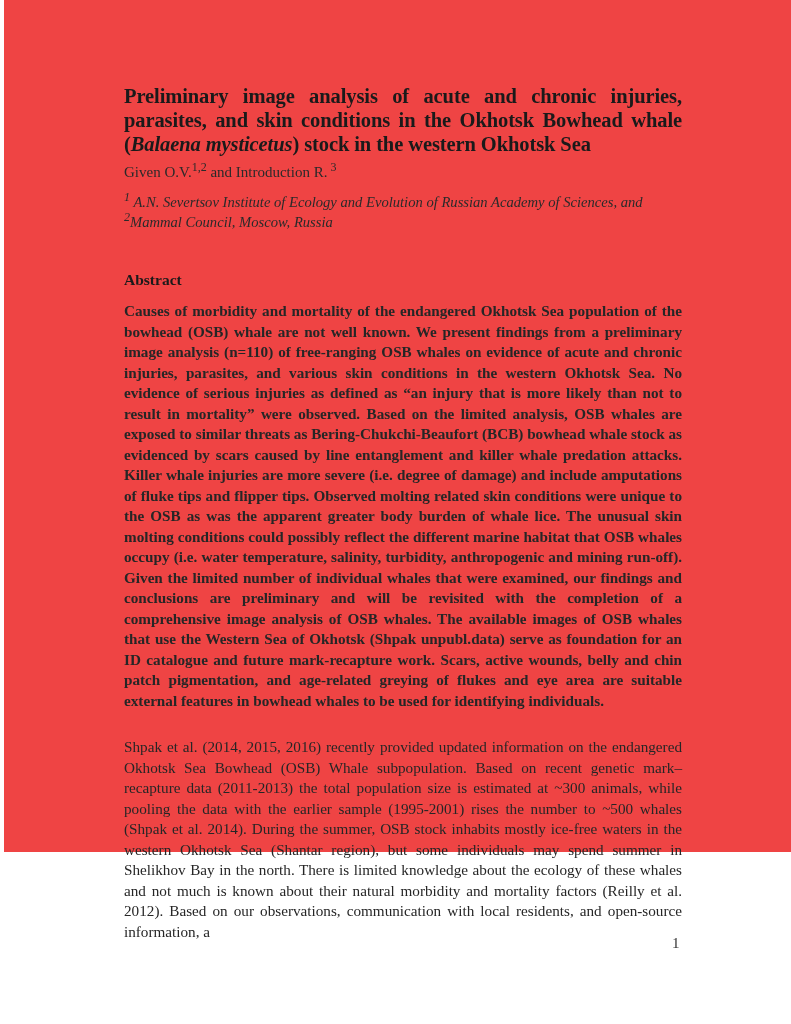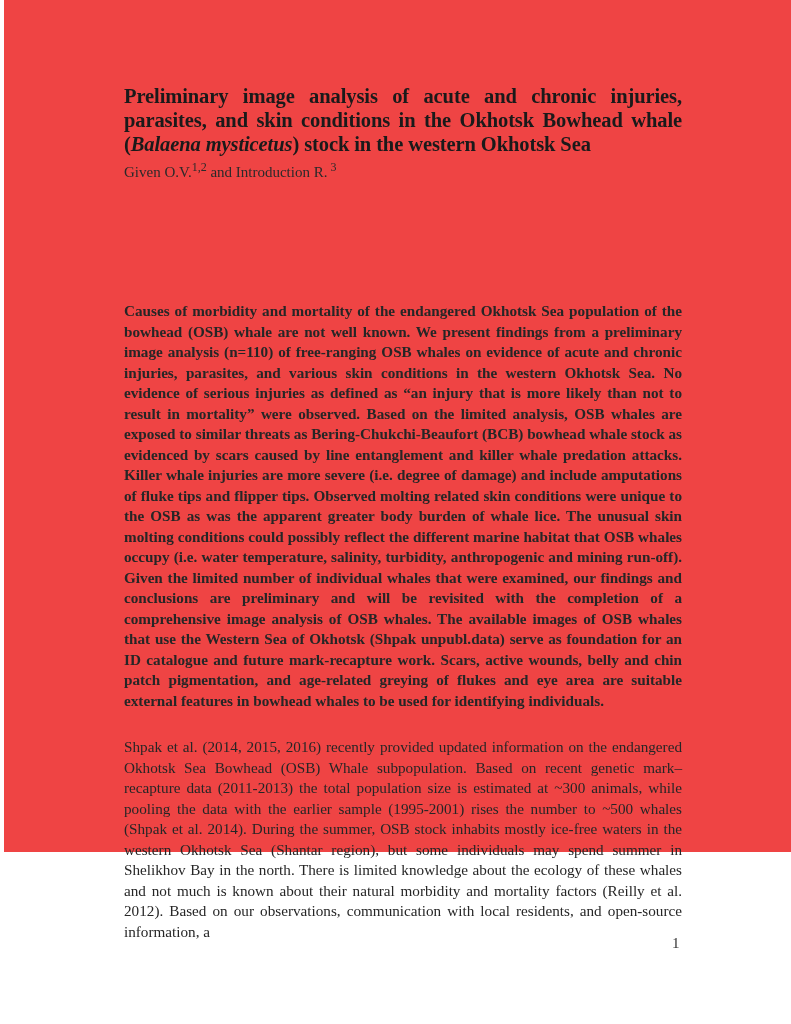--- a/index.html
+++ b/index.html
@@ -95,23 +95,30 @@
 
   <div class="col title">
     <span>Preliminary image analysis of acute and chronic injuries, parasites, and skin conditions in the Okhotsk Bowhead whale (</span><em>Balaena mysticetus</em><span>) stock in the western Okhotsk Sea</span>
   </div>
 
   <div class="col authors">
     <span>Given O.V.</span><sup>1,2</sup><span> and Introduction R.</span><sup> 3</sup>
   </div>
 
   <div class="col affil affil1">
+    <div>
+      <sup>1</sup><span> A.N. Severtsov Institute of Ecology and Evolution of Russian Academy of Sciences, and</span>
+    </div>
+    <div>
+      <sup>2</sup><span>Mammal Council, Moscow, Russia</span>
+    </div>
   </div>
 
 
+  <div class="col section-heading h-abstract">Abstract</div>
 
   <p class="col body-text p-abstract">Causes of morbidity and mortality of the endangered Okhotsk Sea population of the bowhead (OSB) whale are not well known. We present findings from a preliminary image analysis (n=110) of free-ranging OSB whales on evidence of acute and chronic injuries, parasites, and various skin conditions in the western Okhotsk Sea. No evidence of serious injuries as defined as “an injury that is more likely than not to result in mortality” were observed. Based on the limited analysis, OSB whales are exposed to similar threats as Bering-Chukchi-Beaufort (BCB) bowhead whale stock as evidenced by scars caused by line entanglement and killer whale predation attacks. Killer whale injuries are more severe (i.e. degree of damage) and include amputations of fluke tips and flipper tips. Observed molting related skin conditions were unique to the OSB as was the apparent greater body burden of whale lice. The unusual skin molting conditions could possibly reflect the different marine habitat that OSB whales occupy (i.e. water temperature, salinity, turbidity, anthropogenic and mining run-off). Given the limited number of individual whales that were examined, our findings and conclusions are preliminary and will be revisited with the completion of a comprehensive image analysis of OSB whales. The available images of OSB whales that use the Western Sea of Okhotsk (Shpak unpubl.data) serve as foundation for an ID catalogue and future mark-recapture work. Scars, active wounds, belly and chin patch pigmentation, and age-related greying of flukes and eye area are suitable external features in bowhead whales to be used for identifying individuals.</p>
 
 
   <p class="col body-text p-intro">Shpak et al. (2014, 2015, 2016) recently provided updated information on the endangered Okhotsk Sea Bowhead (OSB) Whale subpopulation. Based on recent genetic mark–recapture data (2011-2013) the total population size is estimated at ~300 animals, while pooling the data with the earlier sample (1995-2001) rises the number to ~500 whales (Shpak et al. 2014). During the summer, OSB stock inhabits mostly ice-free waters in the western Okhotsk Sea (Shantar region), but some individuals may spend summer in Shelikhov Bay in the north. There is limited knowledge about the ecology of these whales and not much is known about their natural morbidity and mortality factors (Reilly et al. 2012). Based on our observations, communication with local residents, and open-source information, a</p>
 
   <div class="page-number">1</div>
 
 </div>
 

